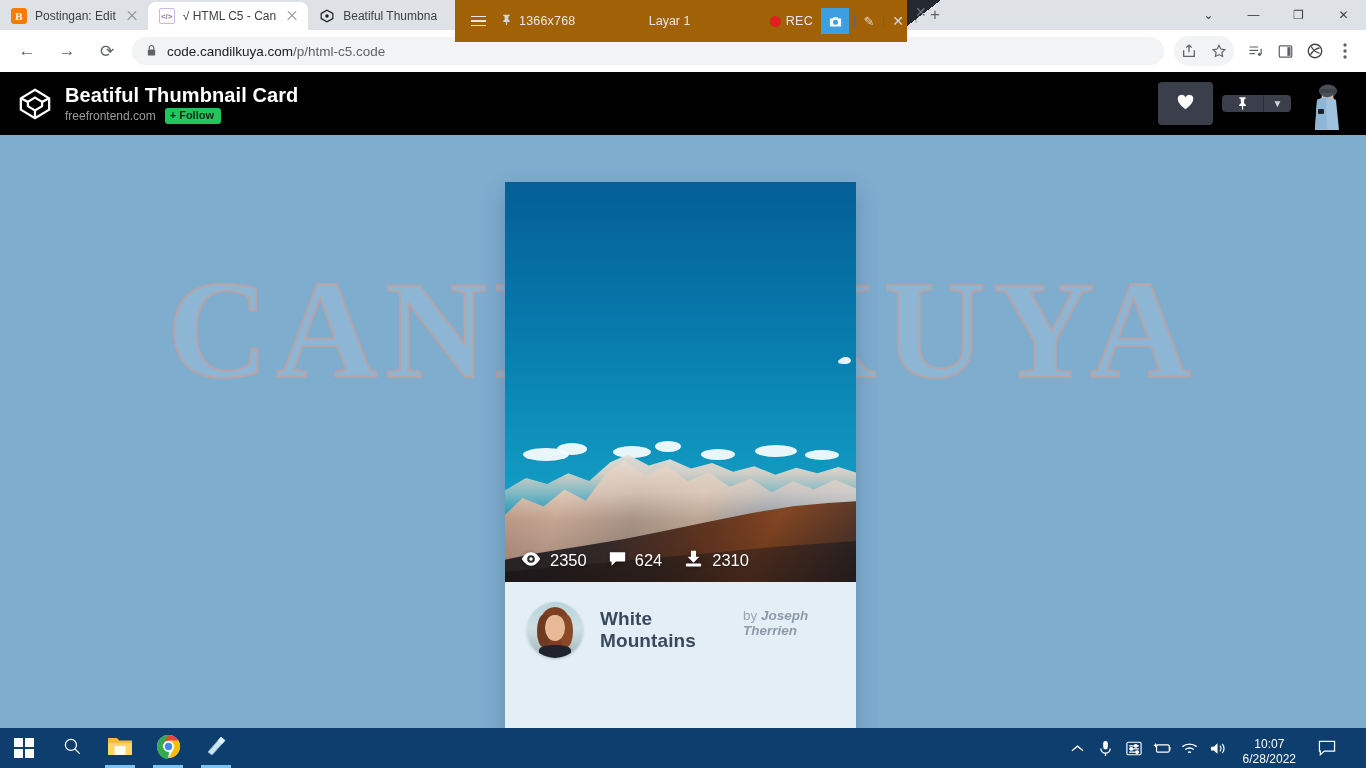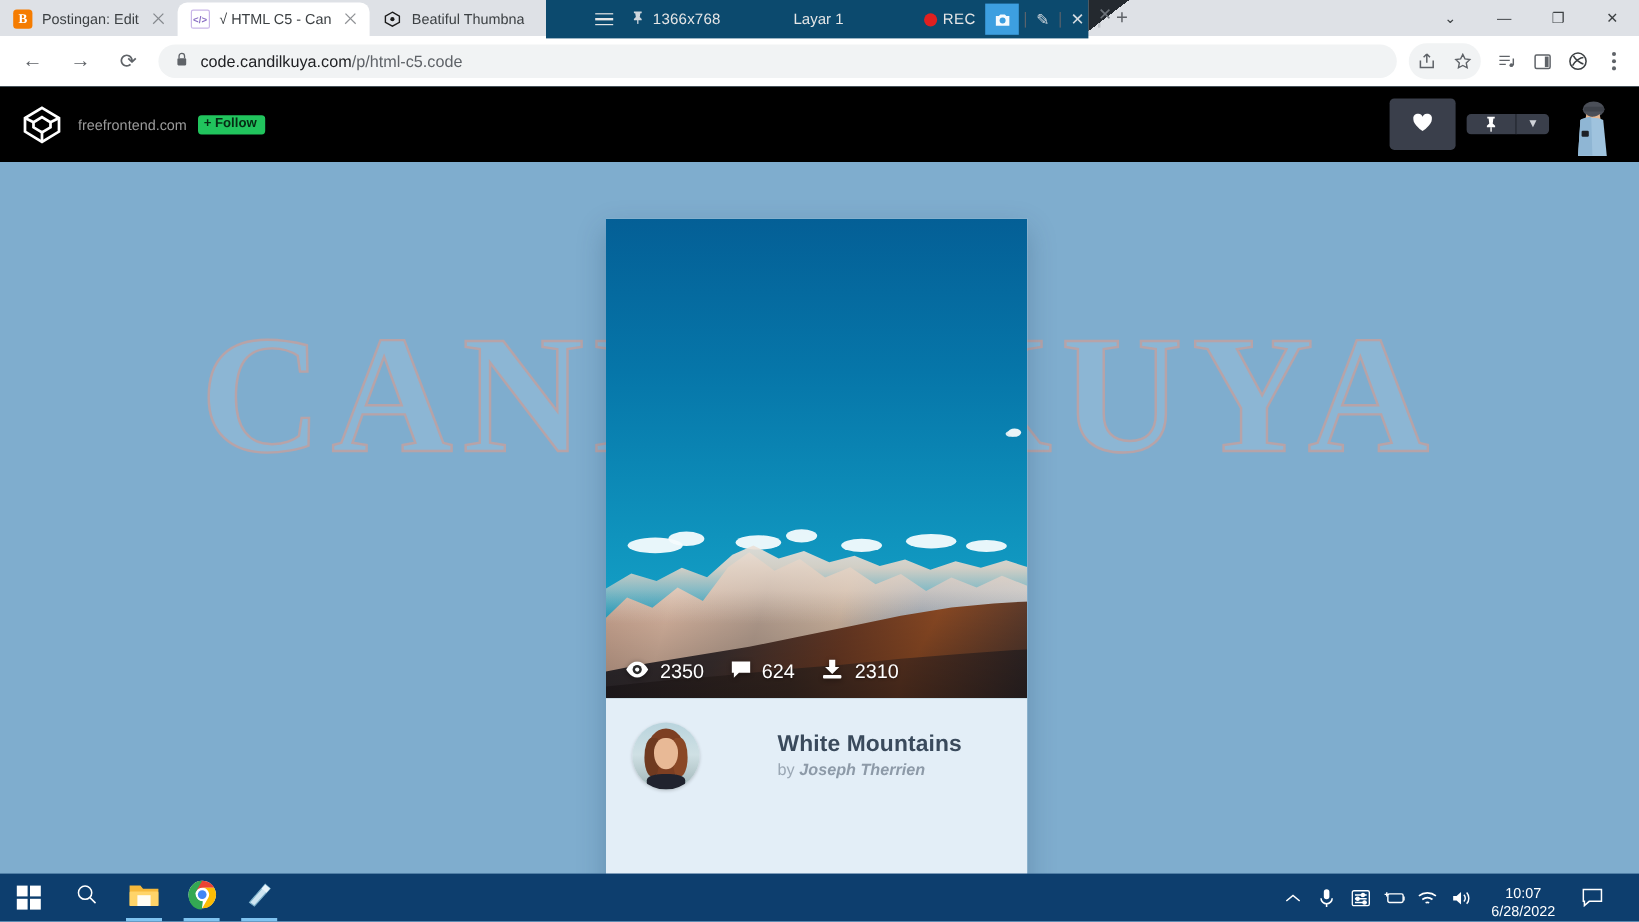--- a/index.html
+++ b/index.html
@@ -53,25 +53,24 @@
     display:flex; align-items:center; justify-content:center;
     color:#5f6368; font-size:17px; align-self:center;
   }
   .tabstrip-spacer { flex: 1 1 auto; }
   .wincontrols { display:flex; align-items:center; height:30px; flex:none; }
   .wincontrols > div { width:45px; height:30px; display:flex; align-items:center;
                        justify-content:center; color:#3c4043; font-size:12px; }
 
   
   .recbar {
-    position: absolute; left: 455px; top: 0; width: 452px; height: 32px;
-    background: #0c4a6e; color: #e6e6e6;
+    position: absolute; left: 455px; top: 0; width: 452px; height: 42px;
+    background: #a16207; color: #e6e6e6;
     display: flex; align-items: center; gap: 0px; font-size: 12.5px;
     z-index: 40;
-    padding-left: 25px;
   }
   .recbar .hamb { width:30px; display:flex; flex-direction:column; gap:3px;
                   align-items:center; margin-left:8px;}
   .recbar .hamb i { display:block; width:15px; height:1.6px; background:#e6e6e6; }
   .recbar .pin { width:26px; text-align:center; font-size:13px; color:#cfd6dd;}
   .recbar .dim { font-size:12.5px; letter-spacing:.2px; }
   .recbar .layer { flex:1; text-align:center; font-size:12.5px; padding-right:6px;}
   .recbar .recdot { width:11px; height:11px; border-radius:50%; background:#e02020;
                     margin-right:5px; }
   .recbar .recword { font-size:12.5px; letter-spacing:.3px; margin-right:8px;}
@@ -233,21 +232,21 @@
   .av-hair { position:absolute; left:12px; top:5px; width:32px; height:40px;
              background:#7d3f22; border-radius:50% 50% 42% 42%; }
   .av-face { position:absolute; left:18px; top:13px; width:20px; height:26px;
              background:#e8b996; border-radius:48% 48% 52% 52%; }
   .av-hair-l { position:absolute; left:10px; top:13px; width:12px; height:32px;
                background:#6f3a20; border-radius:60% 20% 40% 60%; }
   .av-hair-r { position:absolute; left:34px; top:13px; width:12px; height:32px;
                background:#8a4826; border-radius:20% 60% 60% 40%; }
   .av-body { position:absolute; left:12px; bottom:0; width:32px; height:13px;
              background:#20232e; border-radius:40% 40% 0 0; }
-  .card-text { display:flex; flex-direction:column; gap:2px;margin-left:48px; }
+  .card-text { display:flex; flex-direction:row; gap:2px; }
   .card-title { font-size:19px; font-weight:bold; color:#3a4a5c; letter-spacing:.1px;}
   .card-by { font-size:13.5px; color:#9aa7b4; }
   .card-by em { color:#8d9aa8; font-weight:bold; font-style:italic; }
   .card-foot { position:absolute; left:0; top:495px; width:351px; height:140px;
                background:#e3eef7; }
 
   
   .taskbar {
     position:absolute; left:0; top:728px; width:1366px; height:40px;
     background:#0d3e6e; display:flex; align-items:center;
@@ -402,20 +401,21 @@
 
   <div class="ffheader">
     <div class="ff-logo">
       <svg width="34" height="34" viewBox="0 0 24 24" fill="none" stroke="#fff" stroke-width="1.6">
         <path d="M12 2L22 8v8l-10 6L2 16V8z"></path>
         <path d="M12 7.5l5 3v3l-5 3-5-3v-3z"></path>
         <path d="M2 8l5 2.5M22 8l-5 2.5M12 22v-6.5"></path>
       </svg>
     </div>
     <div class="ff-meta">
+      <div class="ff-title">Beatiful Thumbnail Card</div>
       <div class="ff-sub">
         <span class="ff-src">freefrontend.com</span>
         <span class="ff-follow">
           <span>+</span>
           <span>Follow</span>
         </span>
       </div>
     </div>
     <div class="ff-right">
       <div class="ff-btn ff-like">

